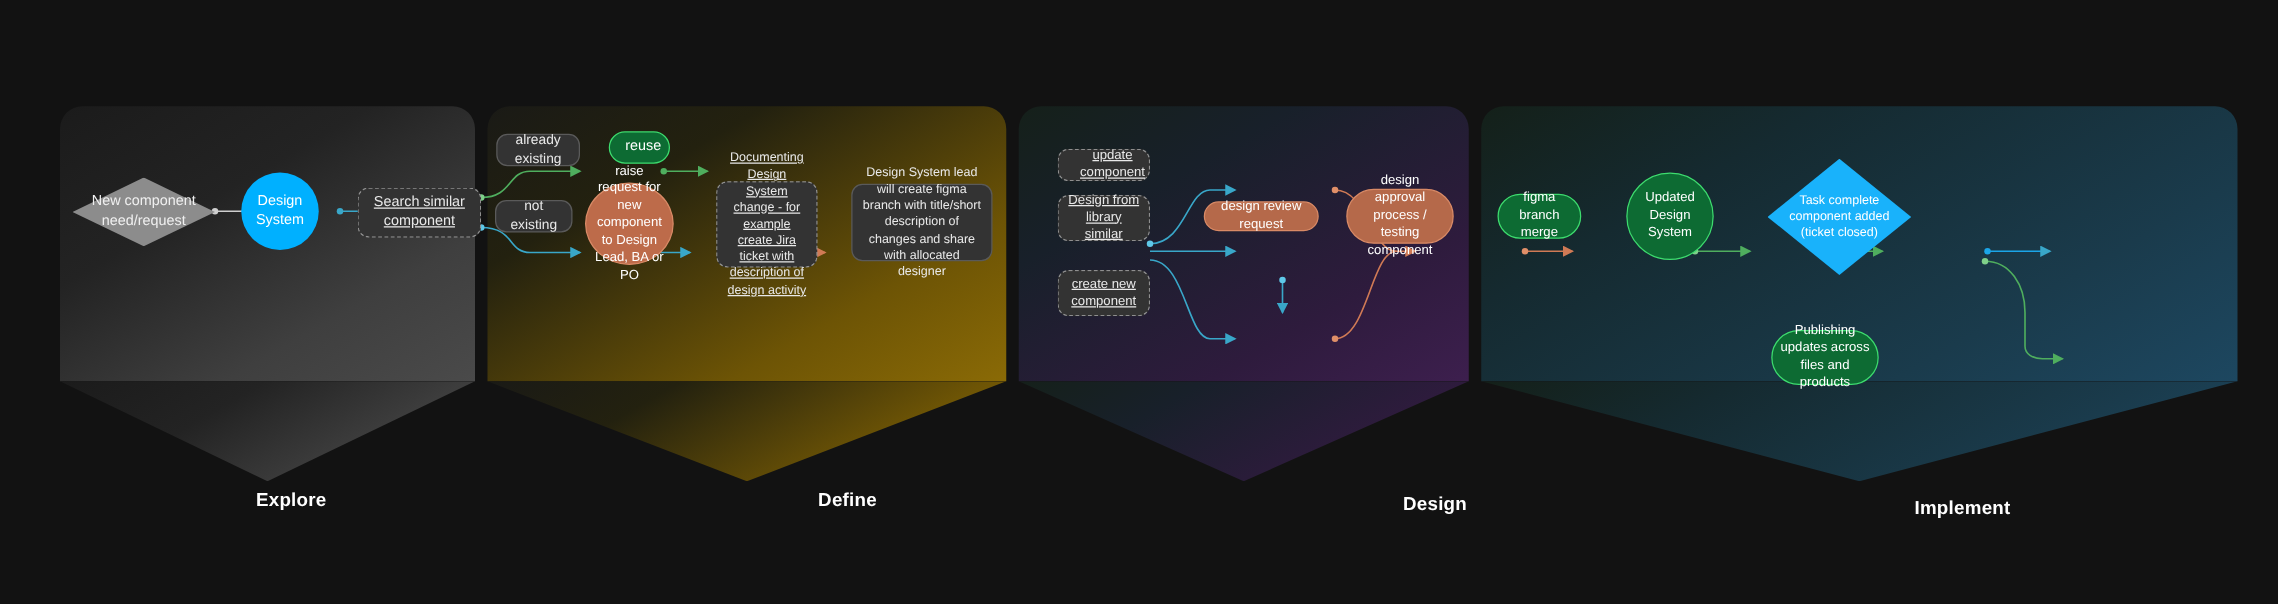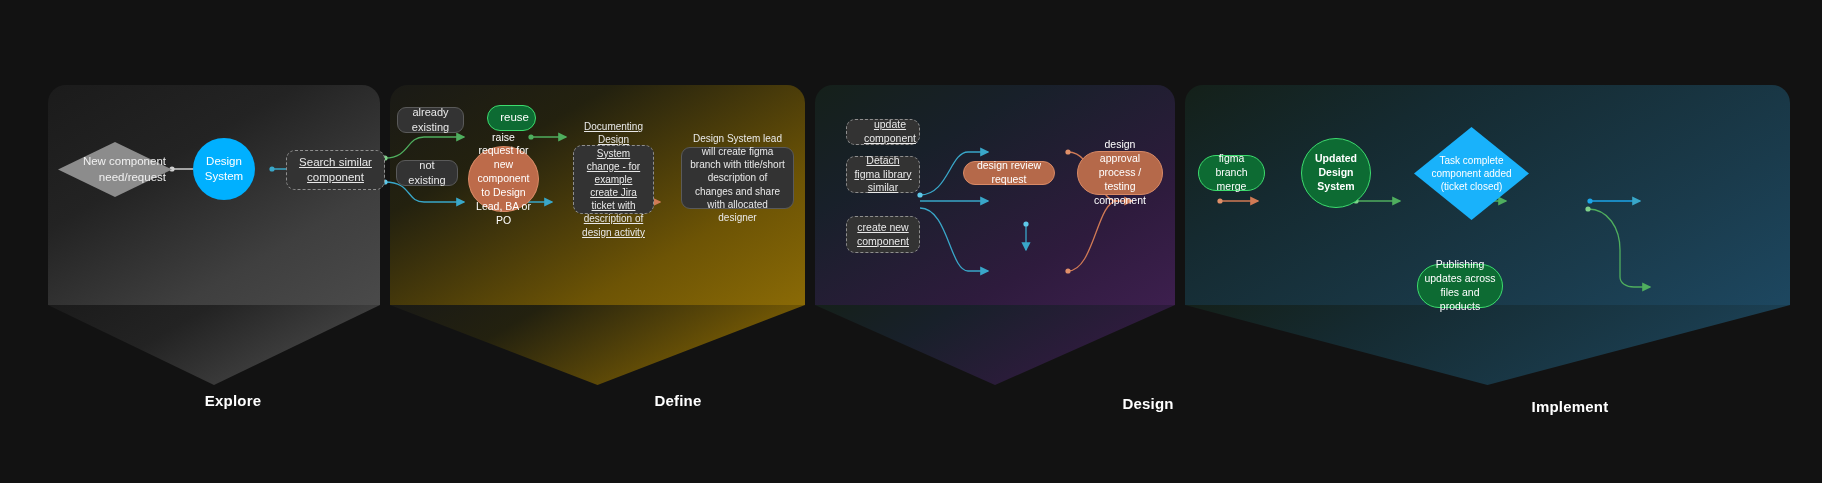--- a/index.html
+++ b/index.html
@@ -32,21 +32,21 @@
   .pill-orange{background:#b5694a;border:1px solid #d98a66;border-radius:40px;color:#ffffff;}
   .ell-orange{background:#bd6b4a;border:1px solid #d98a66;border-radius:50%/50%;color:#ffffff;}
   .circ-blue{background:#00b0ff;border-radius:50%;color:#ffffff;}
   .circ-green{background:#0d6b33;border:1px solid #3ddc6e;border-radius:50%;color:#ffffff;}
   .diamond-grey,.diamond-blue{background:transparent;}
   .diamond-grey .dshape{position:absolute;inset:0;background:#8c8c8c;
         -webkit-clip-path:polygon(50% 0,100% 50%,50% 100%,0 50%);clip-path:polygon(50% 0,100% 50%,50% 100%,0 50%);}
   .diamond-blue .dshape{position:absolute;inset:0;background:#19b2fb;
         -webkit-clip-path:polygon(50% 0,100% 50%,50% 100%,0 50%);clip-path:polygon(50% 0,100% 50%,50% 100%,0 50%);}
   .diamond-grey .dtext,.diamond-blue .dtext{position:relative;z-index:2;color:#ffffff;}
-  .diamond-grey .dtext{color:#f0f0f0;text-align:right;}
+  .diamond-grey .dtext{color:#f0f0f0;}
 
   #wires{position:absolute;left:0;top:0;width:1822px;height:483px;pointer-events:none;}
 </style>
 </head>
 <body>
 
 <div id="stage">
 
   <div class="panel p-explore" style="left:48px;width:332px;">
     <div class="body"></div>
@@ -174,21 +174,21 @@
 
   <div class="node rect-solid" style="left:681px;top:147px;width:113px;height:62px;font-size:10px;">
     <span>Design System lead will create figma branch with title/short description of changes and share with allocated designer</span>
   </div>
 
   <div class="node rect" style="left:846px;top:119px;width:74px;height:26px;font-size:10.5px;padding-left:20px;">
     <span>update component</span>
   </div>
 
   <div class="node rect" style="left:846px;top:156px;width:74px;height:37px;font-size:10.5px;">
-    <span>Detach figma
+    <span>Design from
 library similar</span>
   </div>
 
   <div class="node rect" style="left:846px;top:216px;width:74px;height:37px;font-size:10.5px;">
     <span>create new
 component</span>
   </div>
 
   <div class="node pill-orange" style="left:963px;top:161px;width:92px;height:24px;font-size:10.5px;">
     <span>design review request</span>
@@ -196,21 +196,21 @@
 
   <div class="node pill-orange" style="left:1077px;top:151px;width:86px;height:44px;font-size:10.5px;">
     <span>design approval process / testing component</span>
   </div>
 
   <div class="node pill-green" style="left:1198px;top:155px;width:67px;height:36px;font-size:10.5px;">
     <span>figma branch
 merge</span>
   </div>
 
-  <div class="node circ-green" style="left:1301px;top:138px;width:70px;height:70px;font-size:10.5px;font-weight:bold;">
+  <div class="node circ-green" style="left:1301px;top:138px;width:70px;height:70px;font-size:10.5px;">
     <span>Updated
 Design System</span>
   </div>
 
   <div class="node diamond-blue" style="left:1414px;top:127px;width:115px;height:93px;font-size:10px;">
     <div class="dshape"></div>
     <div class="dtext">Task complete component added (ticket closed)</div>
   </div>
 
   <div class="node pill-green" style="left:1417px;top:264px;width:86px;height:44px;font-size:10.5px;">

